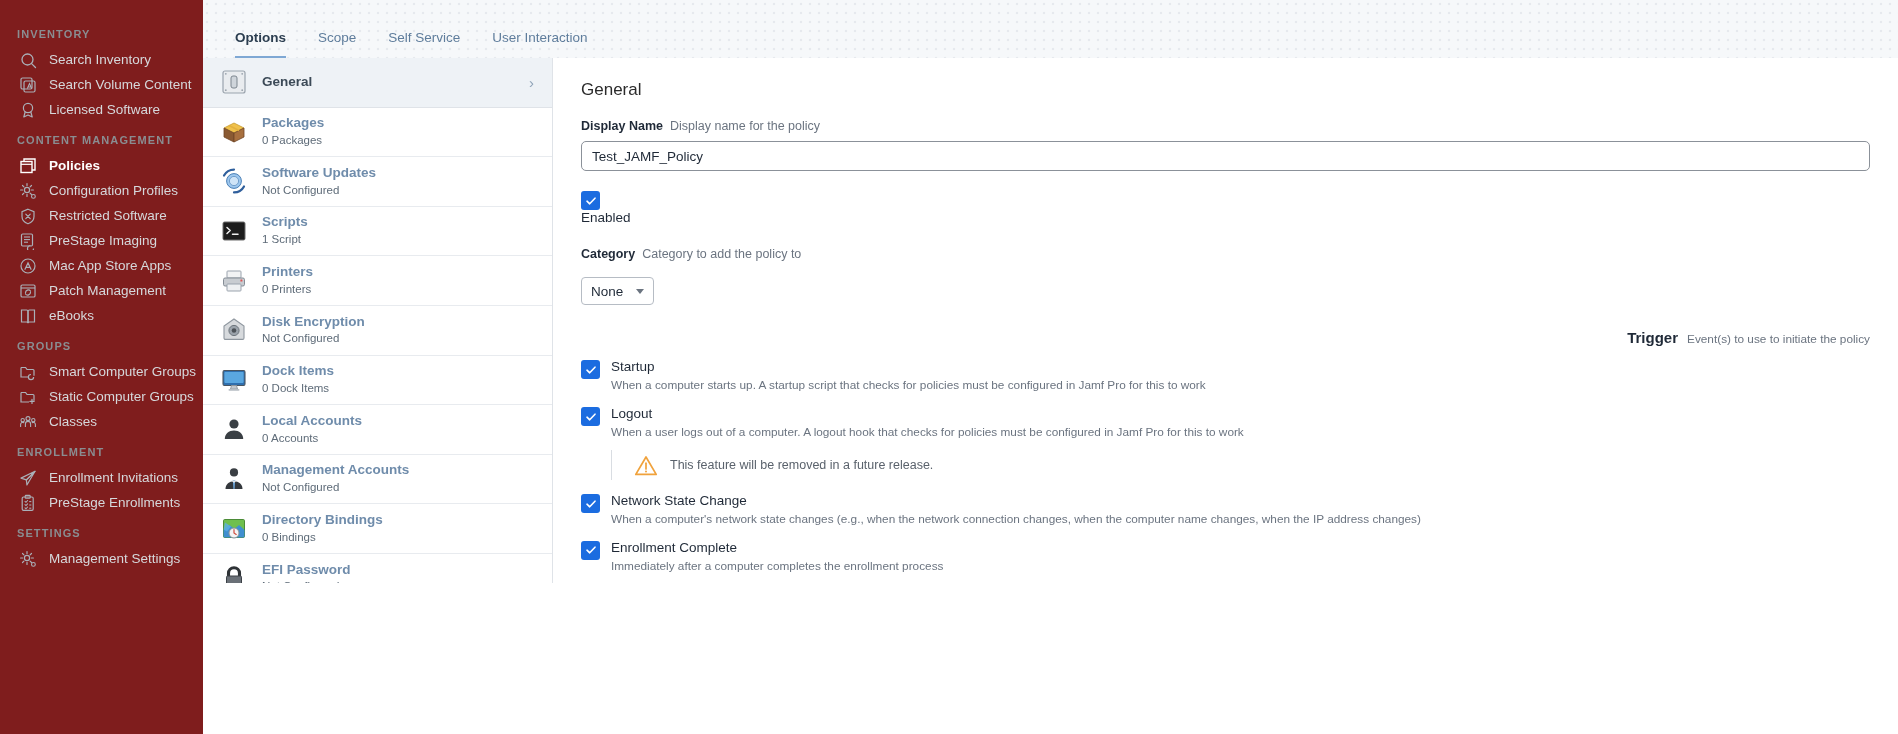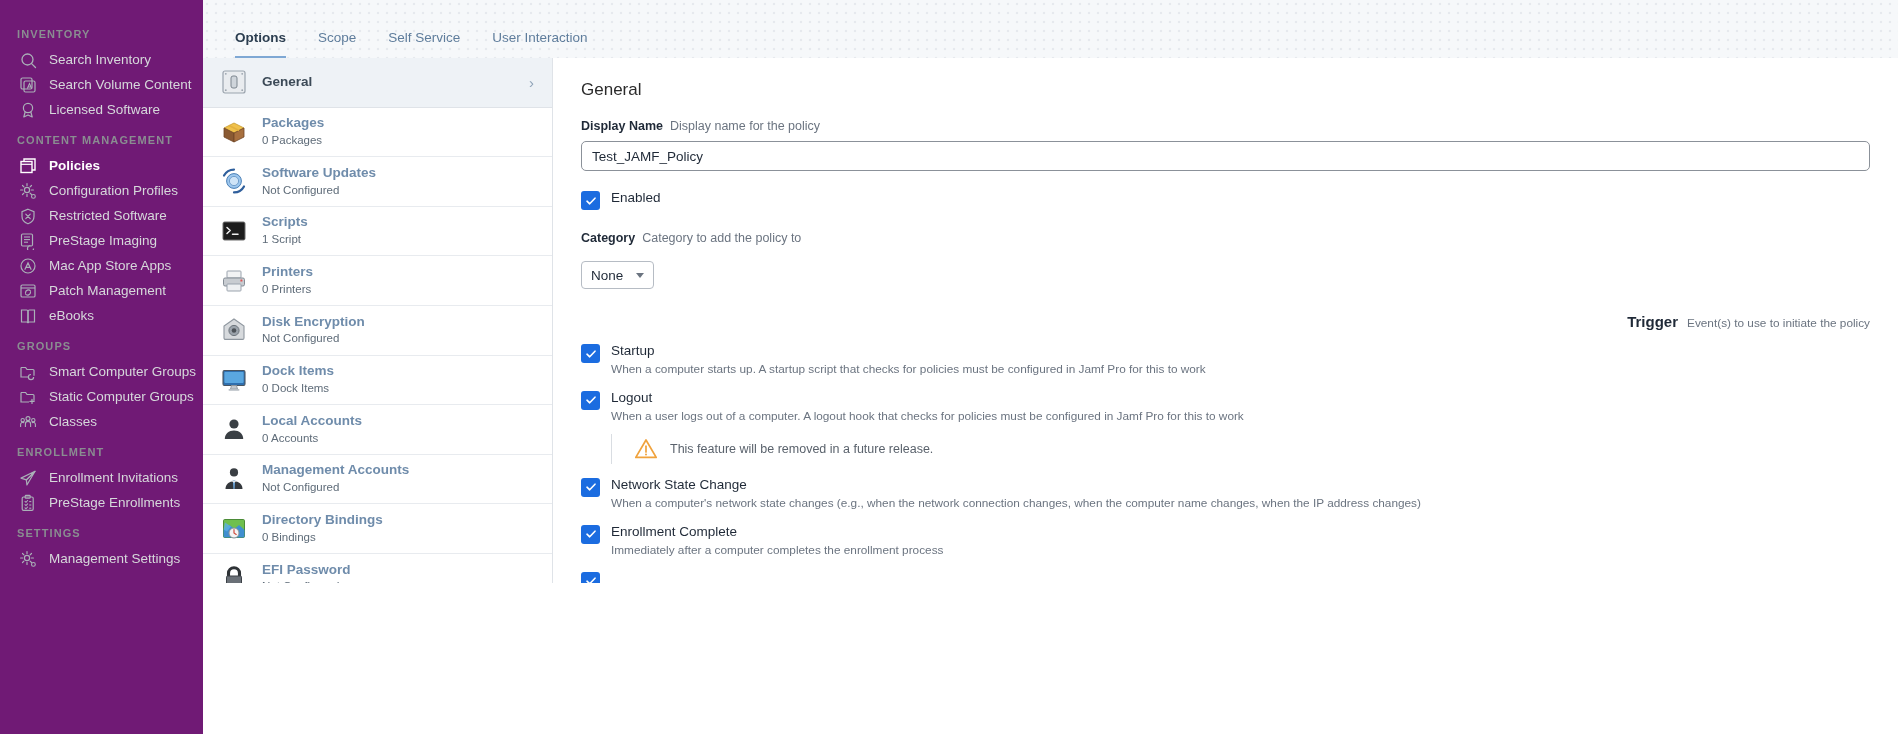--- a/index.html
+++ b/index.html
@@ -7,21 +7,21 @@
     width: 1898px; height: 734px;
     font-family: "Liberation Sans", sans-serif;
     background: #ffffff;
     overflow: hidden;
   }
   .app { display: flex; width: 1898px; height: 734px; }
 
   
   .sidebar {
     width: 203px; height: 734px;
-    background: #701a75;
+    background: #7f1d1d;
     flex: 0 0 203px;
     padding-top: 16px;
     overflow: hidden;
   }
   .sb-section {
     color: #8a8d91;
     font-size: 11px;
     font-weight: bold;
     letter-spacing: 1.1px;
     padding: 12px 0 7px 17px;
@@ -130,21 +130,21 @@
     border: 1px solid #8b9199;
     border-radius: 5px;
     padding: 0 10px;
     font-size: 13.5px;
     color: #1f2937;
     font-family: "Liberation Sans", sans-serif;
     background: #fff;
     outline: none;
   }
 
-  .cbrow { display: flex; align-items: flex-start; margin-top: 19px; }
+  .cbrow { display: flex; align-items: flex-start; margin-top: 19px; flex-direction: column; }
   .cb {
     width: 19px; height: 19px; flex: 0 0 19px;
     border-radius: 3px;
     background: #1b6ce0;
     margin-right: 11px;
     display: flex; align-items: center; justify-content: center;
     cursor: pointer;
     margin-top: 1px;
   }
   .cb svg { display: block; }

